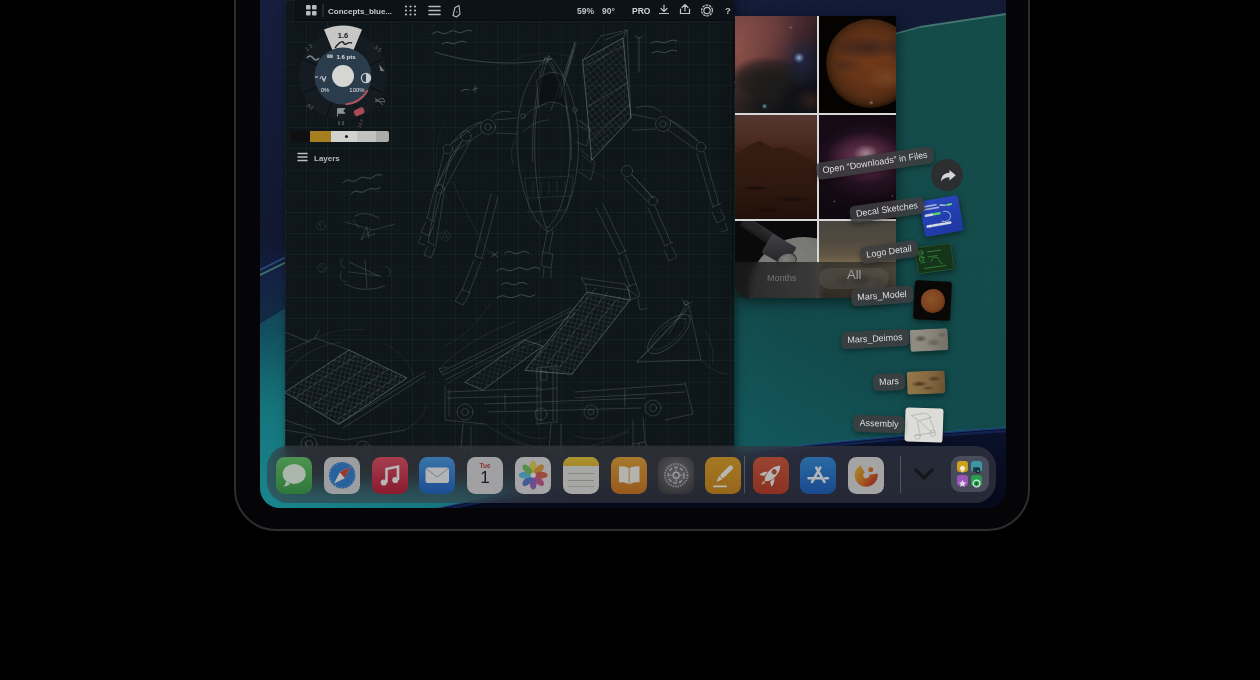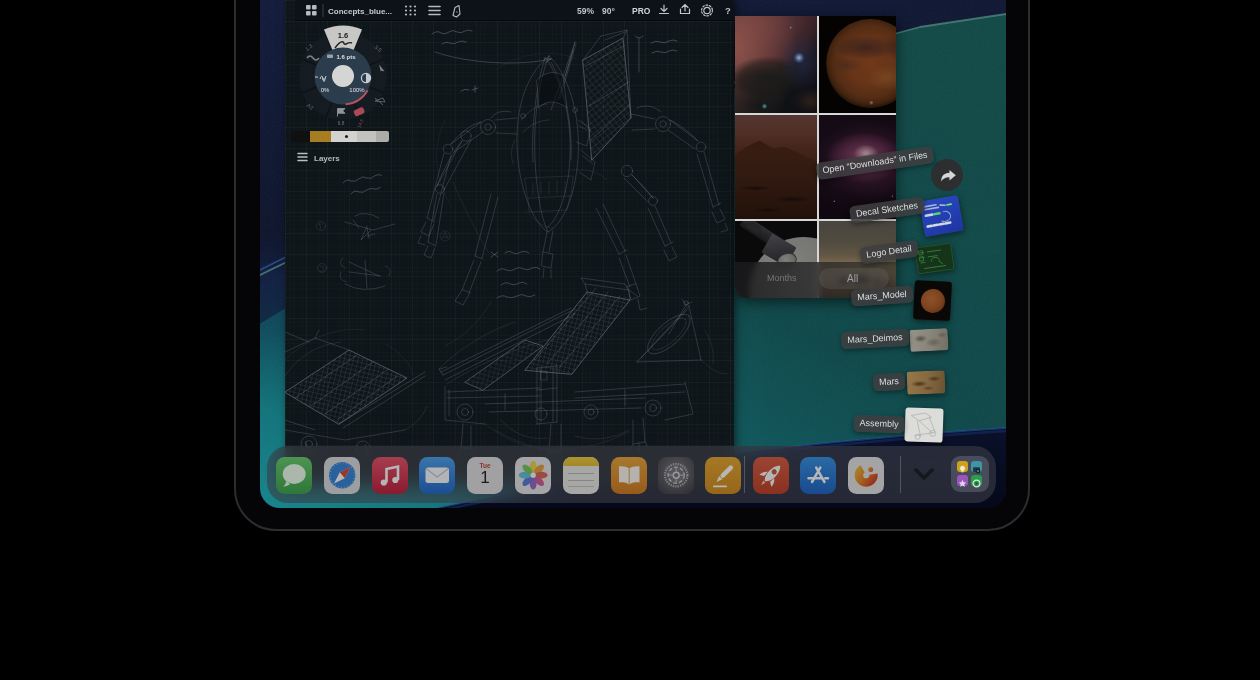--- a/index.html
+++ b/index.html
@@ -410,21 +410,21 @@
             radial-gradient(ellipse 16px 7px at 45% 42%, #261e12 0%, #261e12 60%, transparent 70%),
             radial-gradient(ellipse 6px 5px at 78% 55%, #201a10 0%, #201a10 60%, transparent 70%),
             radial-gradient(ellipse 4px 4px at 95% 60%, #241c12 0%, #241c12 60%, transparent 70%);"></div>
       </div>
 
       <div class="abs" style="left:0;top:246px;width:185.5px;height:36px;
         background:linear-gradient(to right, rgba(32,32,34,0.85), rgba(46,46,48,0.55));
         backdrop-filter:blur(3px);-webkit-backdrop-filter:blur(3px);">
         <div class="abs" style="left:84px;top:6px;width:70px;height:21px;border-radius:11px;background:rgba(138,136,132,0.24);"></div>
         <span class="abs" style="left:32px;top:10.5px;font-size:9px;color:#8a8a8e;">Months</span>
-        <span class="abs" style="left:112px;top:11px;font-size:10px;color:#bebec0;">All</span>
+        <span class="abs" style="left:112px;top:5px;font-size:13px;color:#bebec0;">All</span>
       </div>
       <div class="abs" style="left:0;top:0;width:185.5px;height:282px;background:rgba(4,6,8,0.16);"></div>
     </div>
     <div id="dragstack">
 
       <div class="abs" style="left:671px;top:159px;width:32px;height:32px;border-radius:50%;background:#2d2e30;">
         <svg width="32" height="32" viewBox="0 0 32 32">
           <path d="M 18.5,11 L 24.8,16.2 L 18.5,21.4 L 18.5,18.3 C 14,18.3 11.6,20 10.2,22.6 C 10.2,16.8 13,14.1 18.5,13.8 Z" fill="#d6d6d8"></path>
         </svg>
       </div>

